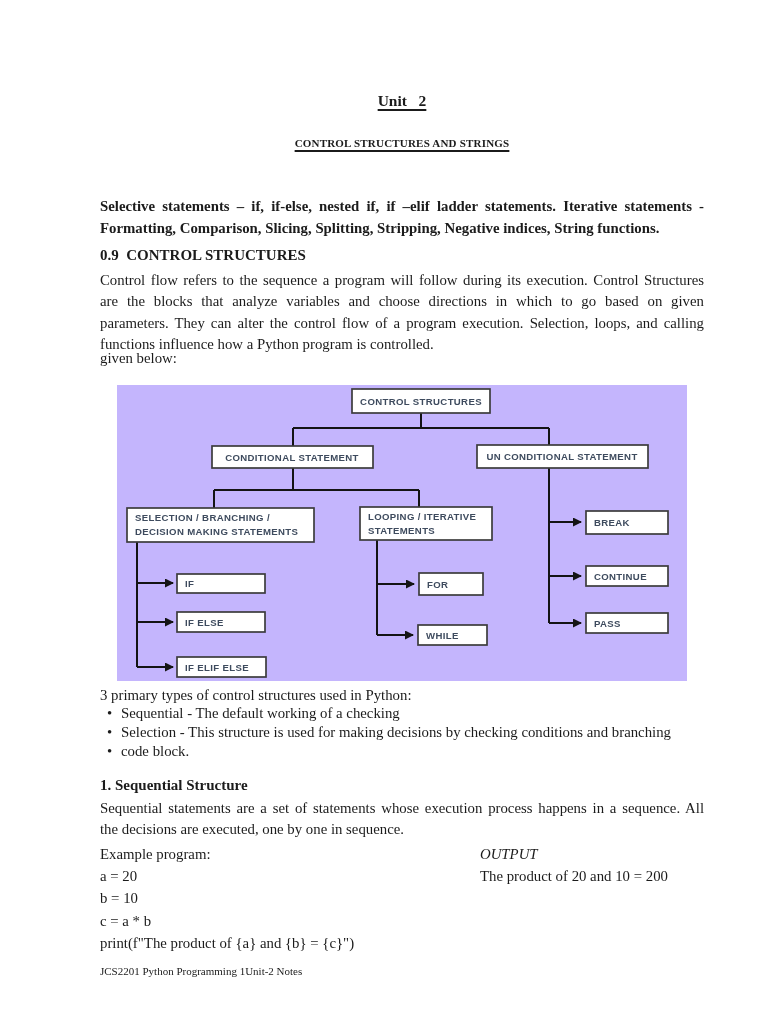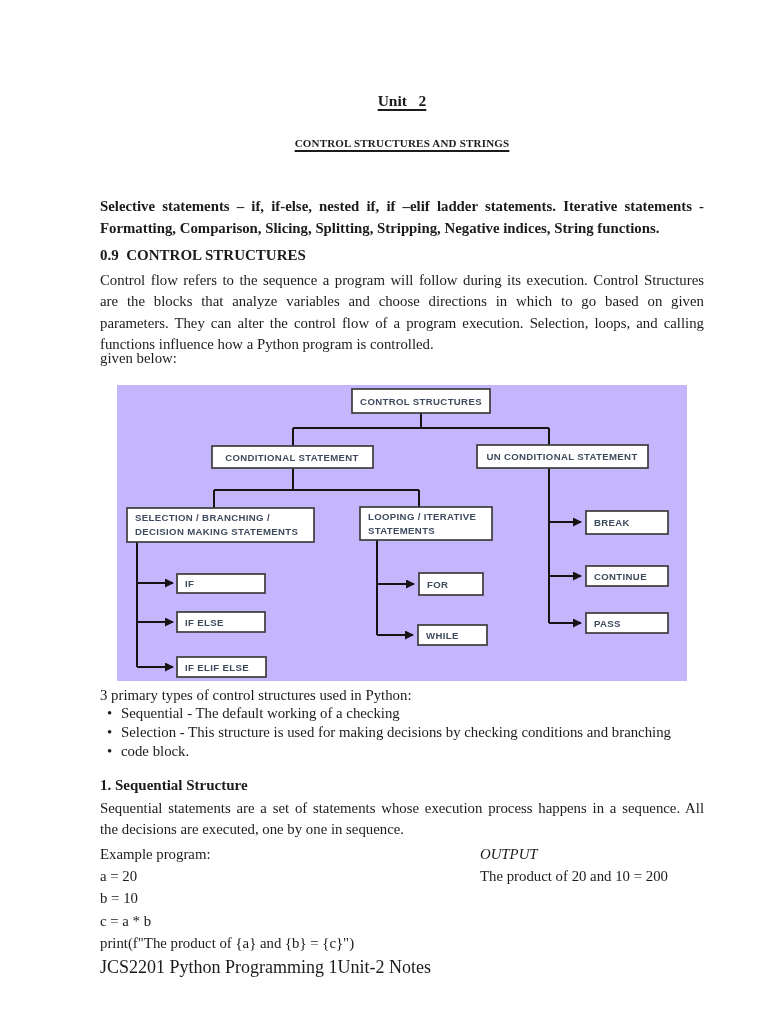--- a/index.html
+++ b/index.html
@@ -31,21 +31,21 @@
     background:#c4b5fd;
   }
   .diagram-panel svg { display:block; }
   .dg-box { fill:#ffffff; stroke:#3c3c3c; stroke-width:1.7; }
   .dg-line { stroke:#141414; stroke-width:2; fill:none; }
   .dg-label {
     font-family:"Liberation Sans", sans-serif;
     font-weight:bold; font-size:9.6px;
     fill:#3e4b5e; letter-spacing:0.35px;
   }
-  .footer { font-size:18px; }
+  .footer { font-size:11px;margin-top:8px; }
 </style>
 </head>
 <body>
 
 <div class="abs col b u center pre title1" style="top:92px;">Unit   2</div>
 
 <div class="abs col b u center title2" style="top:137px;">CONTROL STRUCTURES AND STRINGS</div>
 
 <div class="abs col b" style="top:179px; line-height:21.8px;margin-top:17px;">
   <div class="jline">Selective statements – if, if-else, nested if, if –elif ladder statements. Iterative statements -</div>

